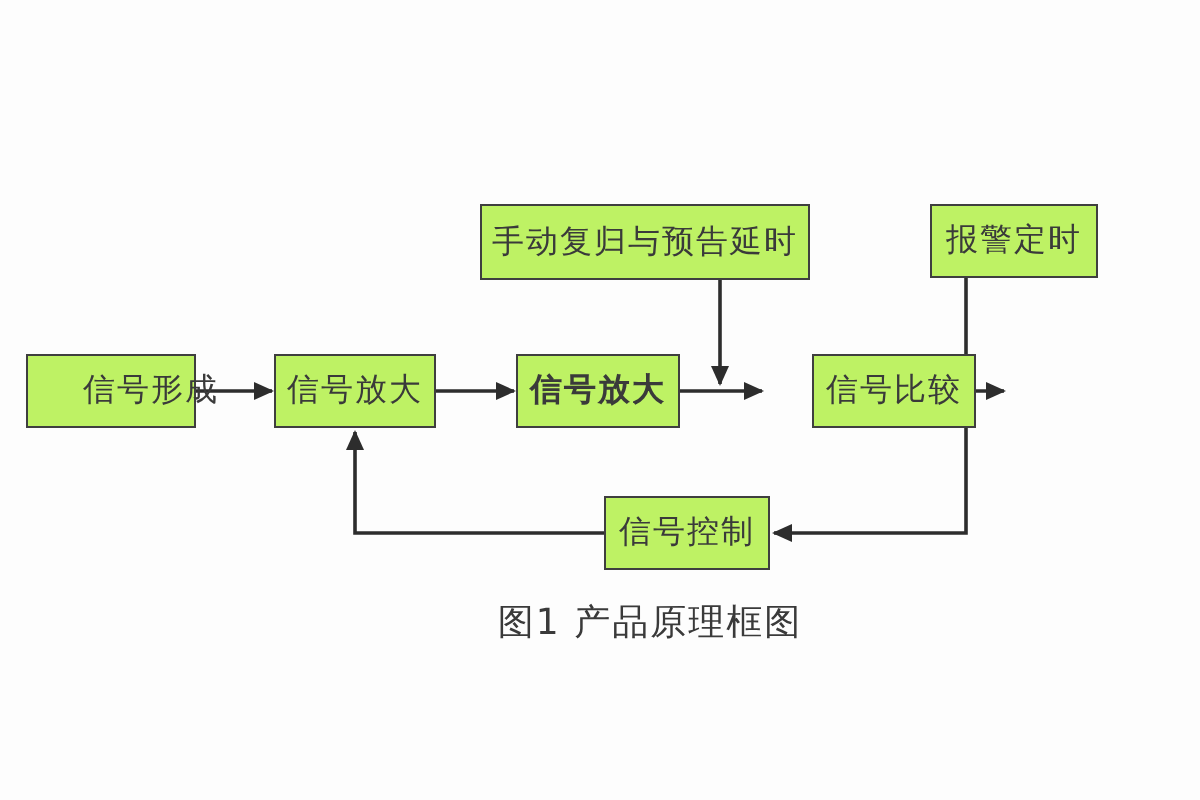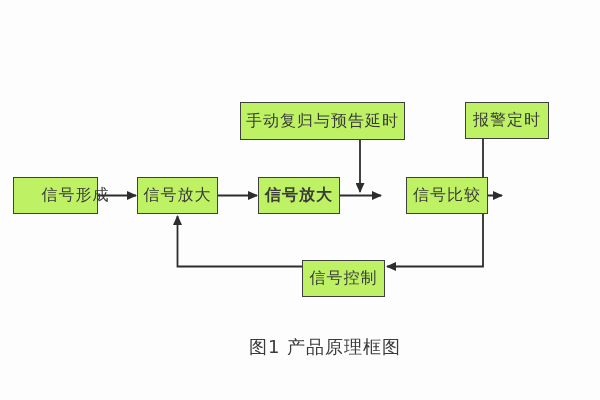--- a/index.html
+++ b/index.html
@@ -38,32 +38,31 @@
   
   .n-formation { left: 13px;  top: 177px; width: 85px;  height: 37px; padding-left: 40px; }
   .n-memory    { left: 137px; top: 177px; width: 81px;  height: 37px; }
   .n-amplify   { left: 258px; top: 177px; width: 82px;  height: 37px; font-weight: bold; }
   .n-compare   { left: 382px; top: 177px; width: 82px;  height: 37px; margin-left: 24px; }
   .n-output    { left: 503px; top: 177px; width: 83px;  height: 37px; }
   
   .n-reset     { left: 240px; top: 102px; width: 165px; height: 38px; }
   .n-alarm     { left: 465px; top: 102px; width: 84px;  height: 37px; }
   
-  .n-control   { left: 302px; top: 248px; width: 83px;  height: 37px; margin-top: 12px; }
+  .n-control   { left: 302px; top: 248px; width: 83px;  height: 37px; }
 
   .caption {
     position: absolute;
     left: 225px;
     top: 299px;
     width: 200px;
     text-align: center;
     font-size: 18px;
     color: #3a3a3a;
     letter-spacing: 1px;
-    margin-top: 36px;
   }
 </style>
 </head>
 <body>
 
 <div class="canvas">
 
   <svg class="connectors" viewBox="0 0 600 400" xmlns="http://www.w3.org/2000/svg">
     <defs>
       <marker id="ah" markerUnits="userSpaceOnUse" markerWidth="10" markerHeight="9" refX="9" refY="4.5" orient="auto">

